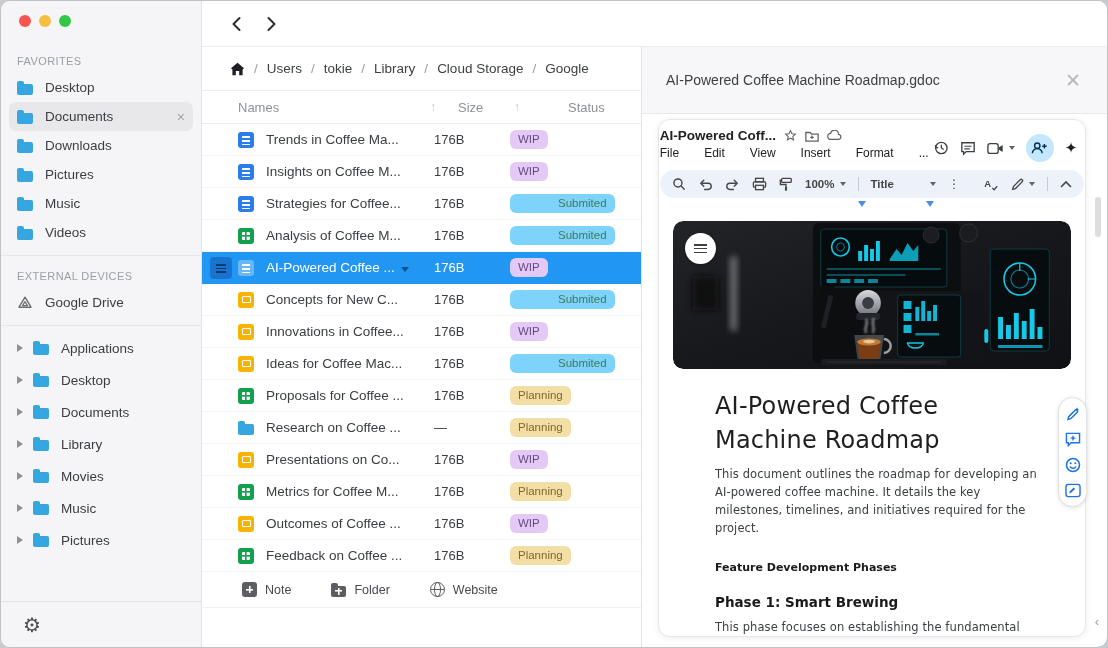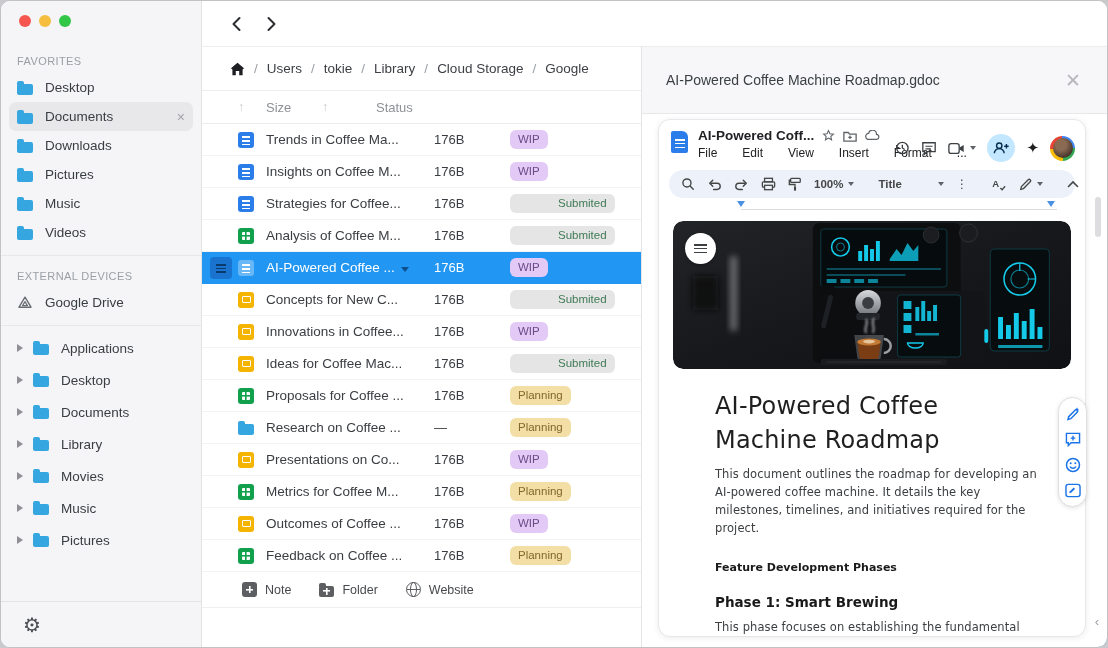--- a/index.html
+++ b/index.html
@@ -70,24 +70,24 @@
   .type-folder::before { content:''; position:absolute; top:-3px; left:0; width:7px; height:4px; background:#35a6df; border-radius:2px 2px 0 0; }
   .row.selected .gicon { background:rgba(255,255,255,.32); }
 
   .cell-name { width:168px; flex:none; white-space:nowrap; overflow:hidden; }
   .name-caret { display:none; width:0; height:0; border-top:5px solid rgba(8,56,108,.75); border-left:4.5px solid transparent; border-right:4.5px solid transparent; margin:2px 0 0 6px; }
   .row.selected .name-caret { display:inline-block; }
   .cell-size { width:76px; flex:none; font-size:13px; }
   .row.selected .cell-size { color:#fff; }
   .badge { font-size:11.5px; padding:4px 8px; border-radius:6px; line-height:1; }
   .status-wip { background:#e3c9f6; color:#6b4a86; }
-  .status-submited { background:#e5e5e5; color:#3f7a54;padding-left:48px; }
+  .status-submited { background:#7dd3fc; color:#3f7a54;padding-left:48px; }
   .status-planning { background:#f3dfa5; color:#82682a; }
 
-  .list-footer { height:36px; display:flex; align-items:center; gap:28px; padding-left:40px; border-bottom:1px solid #f0f0f2; }
+  .list-footer { height:36px; display:flex; align-items:center; gap:40px; padding-left:40px; border-bottom:1px solid #f0f0f2; }
   .footer-btn { display:flex; align-items:center; gap:8px; font-size:12.5px; color:#47494d; background:none; border:none; cursor:pointer; }
   .fi { position:relative; width:15px; height:15px; flex:none; }
   .icon-note { background:#5c5e62; border-radius:3px; }
   .icon-note::after { content:''; position:absolute; inset:0;
       background:linear-gradient(#fff,#fff),linear-gradient(#fff,#fff);
       background-size:7px 1.6px,1.6px 7px; background-position:center; background-repeat:no-repeat; }
   .icon-folderadd { background:#5c5e62; height:11px; margin-top:3px; border-radius:2px; }
   .icon-folderadd::before { content:''; position:absolute; top:-3px; left:0; width:7px; height:4px; background:#5c5e62; border-radius:2px 2px 0 0; }
   .icon-folderadd::after { content:''; position:absolute; inset:0;
       background:linear-gradient(#fff,#fff),linear-gradient(#fff,#fff);
@@ -96,21 +96,21 @@
   .icon-globe::before { content:''; position:absolute; left:3.2px; right:3.2px; top:-1px; bottom:-1px; border:1.5px solid #5c5e62; border-radius:50%; }
   .icon-globe::after { content:''; position:absolute; left:0; right:0; top:50%; height:1.5px; margin-top:-0.75px; background:#5c5e62; }
 
   
   .preview { flex:1; display:flex; flex-direction:column; min-width:0; background:#0369a1; position:relative; }
   .preview-header { height:68px; flex:none; background:#f7f7f9; border-top:1px solid #ededf0; border-bottom:1px solid #e8e8eb; display:flex; align-items:center; padding:0 26px 0 24px; }
   .preview-title { font-size:14px; color:#3c4043; flex:1; white-space:nowrap; overflow:hidden; }
   .close-x { background:none; border:none; font-size:19px; color:#b6b8bc; cursor:pointer; line-height:1; }
 
   .preview-body { flex:1; position:relative; background:#fff; }
-  .doc-card { position:absolute; left:16px; top:5px; width:428px; bottom:10px; background:#fff; border:1px solid #e7e7ea; border-radius:12px; box-shadow:0 1px 6px rgba(0,0,0,.08); overflow:hidden; display:flex; flex-direction:column; }
+  .doc-card { position:absolute; left:16px; top:5px; width:428px; bottom:10px; background:#fff; border:1px solid #e7e7ea; border-radius:12px; box-shadow:0 1px 6px rgba(0,0,0,.08); overflow:hidden; display:flex; flex-direction:column;align-items:center; }
 
   .gd-header { flex:none; display:flex; align-items:flex-start; padding:8px 10px 2px 12px; }
   .gd-file-icon { width:17px; height:22px; background:#2b7de9; border-radius:2px 6px 2px 2px; position:relative; margin:3px 10px 0 0; flex:none; }
   .gd-file-icon::after { content:''; position:absolute; left:3.5px; right:3.5px; top:8px; height:9px;
       background:repeating-linear-gradient(to bottom, #fff 0 1.6px, transparent 1.6px 3.9px); }
   .gd-title-block { flex:1; min-width:0; }
   .gd-title-row { display:flex; align-items:center; gap:8px; }
   .gd-doc-title { font-size:13.5px; font-weight:700; color:#202124; white-space:nowrap; }
   .gd-mini { color:#5f6368; display:flex; }
   .gd-menus { display:flex; gap:25px; margin-top:3px; font-size:12px; color:#202124; }
@@ -302,20 +302,21 @@
                 <span>Cloud Storage</span>
               </span>
               <span class="crumb-seg">
                 <span class="crumb-sep">/</span>
                 <span>Google</span>
               </span>
             </div>
         </div>
 
         <div class="colheader">
+          <span class="col-names">Names</span>
           <span class="sort-up">↑</span>
           <span class="col-size">Size</span>
           <span class="sort-up">↑</span>
           <span class="col-status">Status</span>
         </div>
 
         <div class="rows">
 
         <div class="row">
               <span class="handle-slot"></span>

